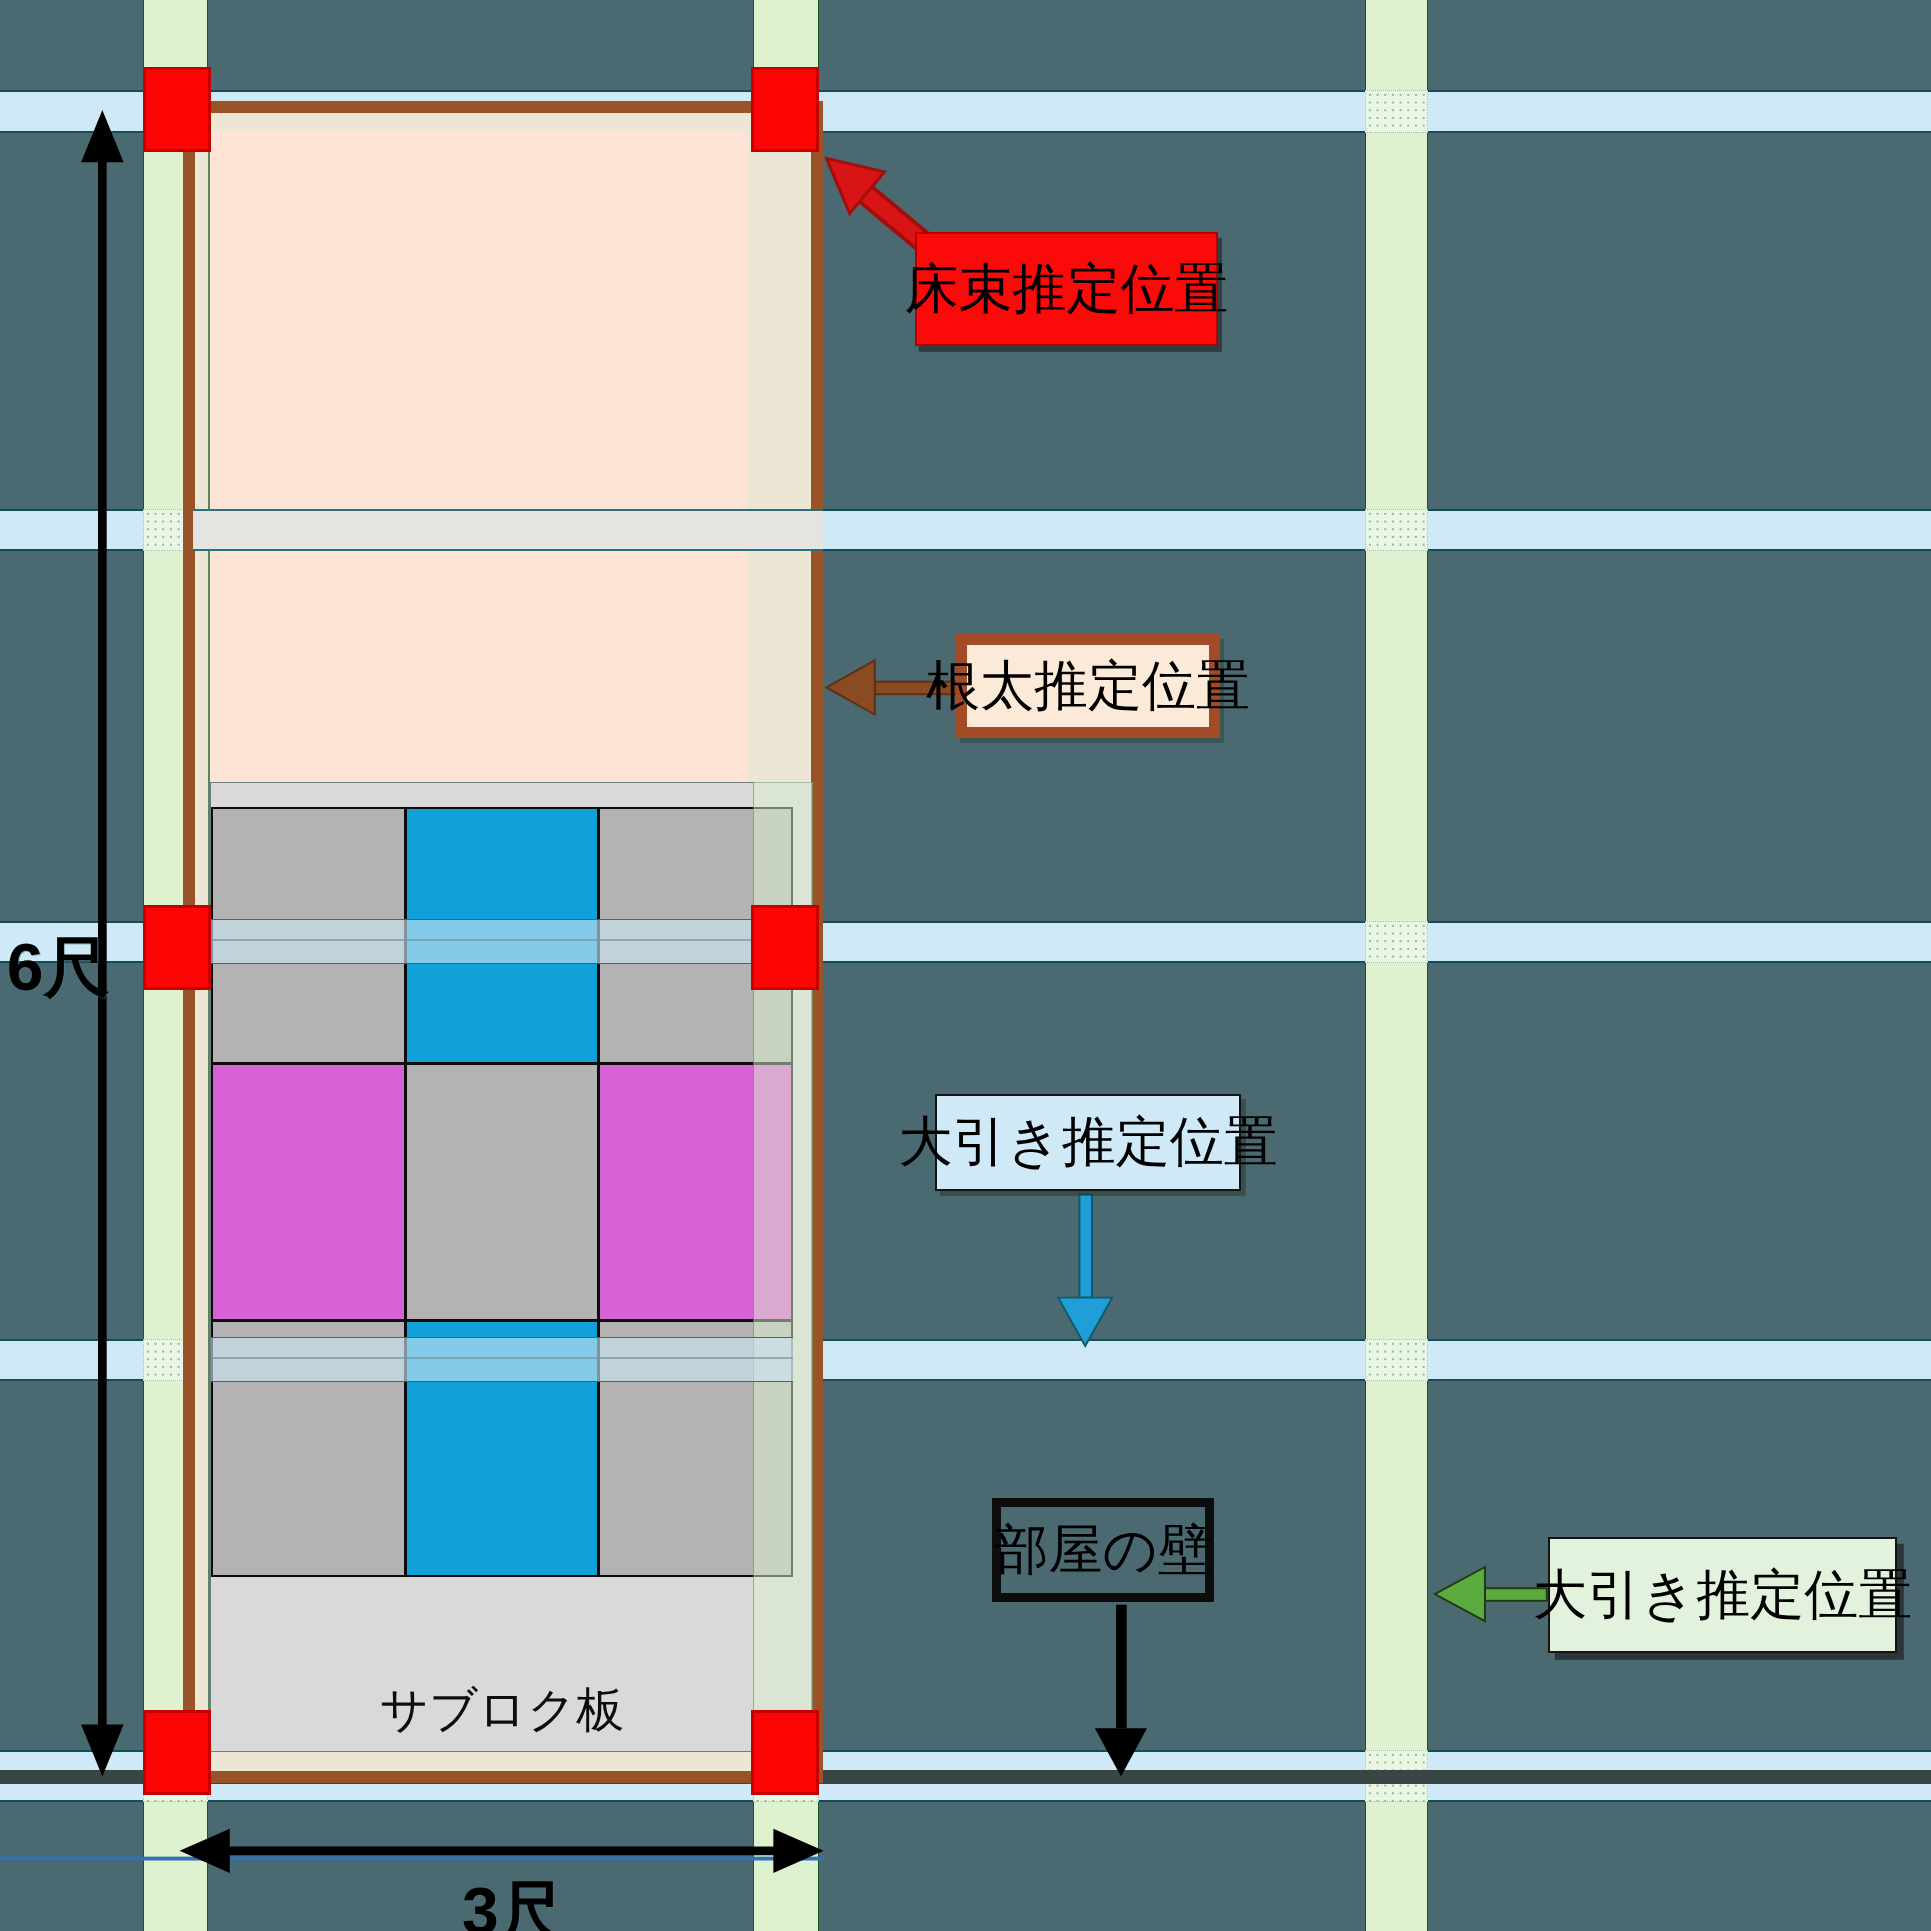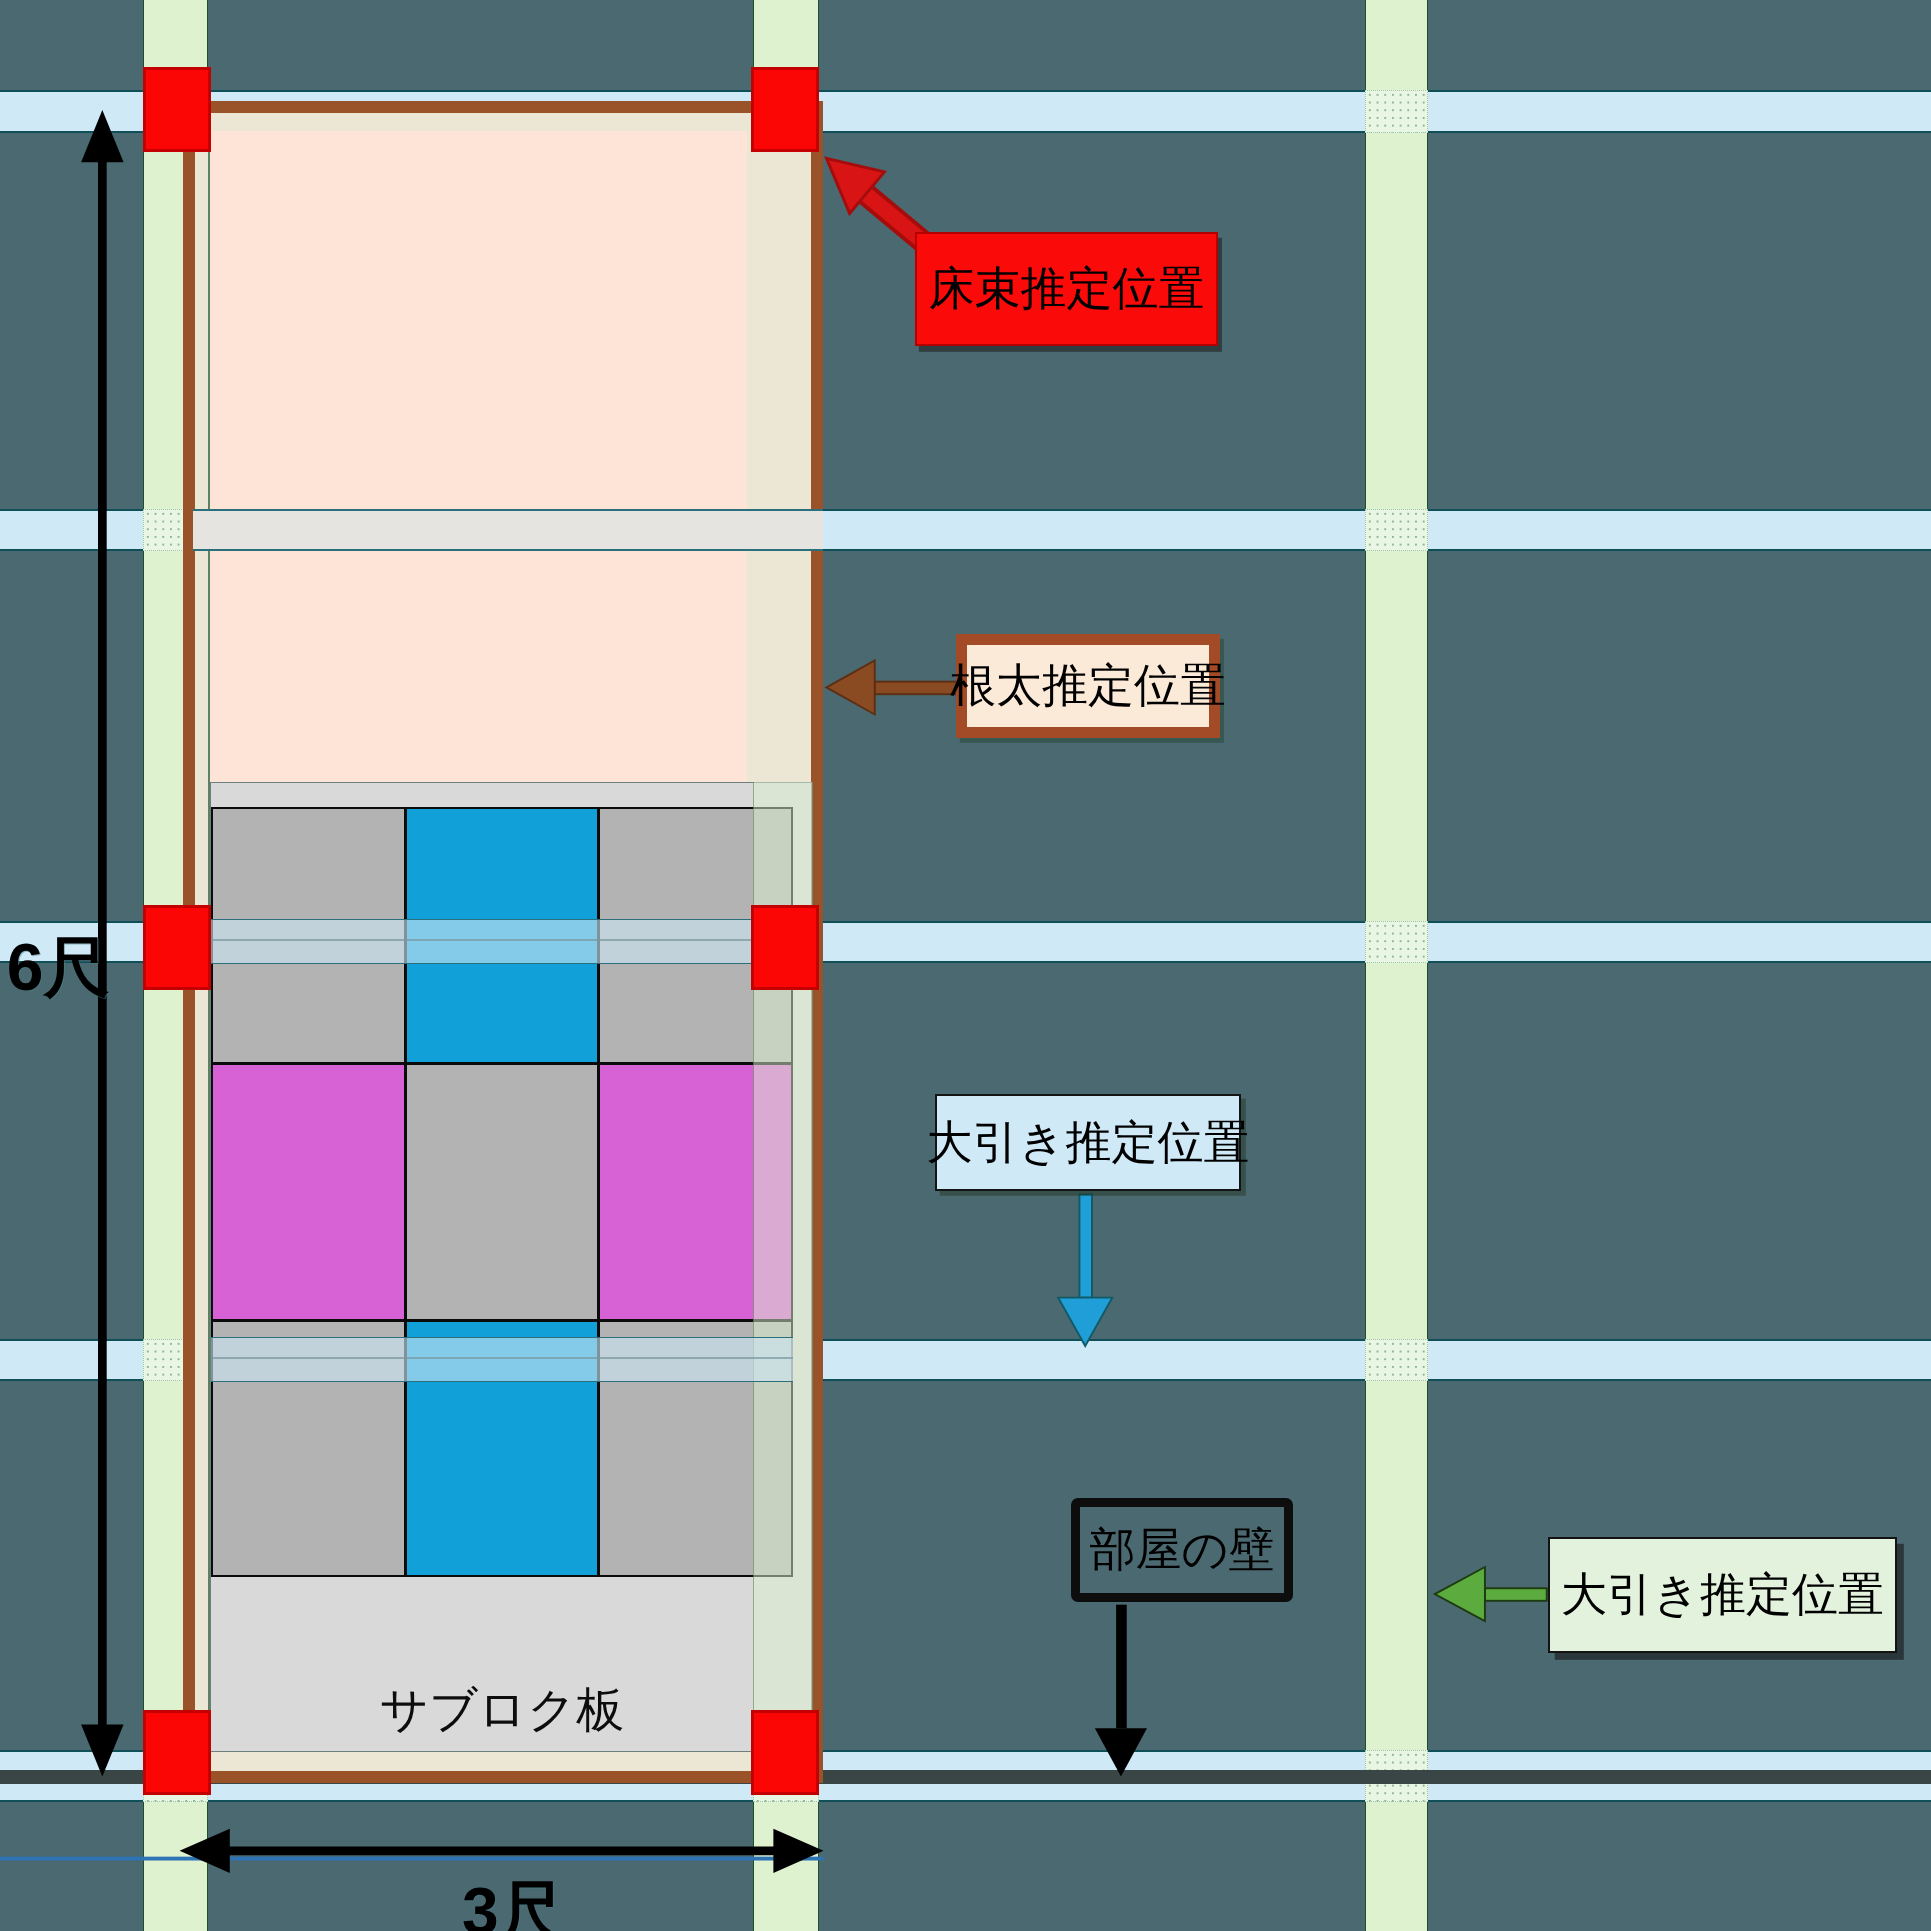--- a/index.html
+++ b/index.html
@@ -40,29 +40,29 @@
           border-left:1.9px solid rgba(36,82,41,0.4);border-right:1.9px solid rgba(36,82,41,0.4);
           box-sizing:border-box;z-index:10;}
   .j-overlay{position:absolute;left:211px;width:582px;height:45px;background:rgba(203,229,244,0.62);
              border-top:1.9px solid #2c6f7c;border-bottom:1.9px solid #2c6f7c;box-sizing:border-box;z-index:11;}
   .j-overlay .mid{position:absolute;left:0;top:45%;width:100%;height:1.9px;background:rgba(120,150,158,0.7);}
   .post{position:absolute;width:68px;height:85px;background:#fb0505;border:3.9px solid #c40000;
         box-sizing:border-box;z-index:12;}
   #arrow-svg{position:absolute;left:0;top:0;z-index:14;}
   .dim-text{position:absolute;color:#000;font-size:66px;font-weight:bold;z-index:14;text-shadow:1px 1px 0 rgba(70,130,140,.5);}
   .callout{position:absolute;display:flex;align-items:center;justify-content:center;
-           font-size:46px;color:#000;box-sizing:border-box;z-index:15;white-space:nowrap;}
+           font-size:54px;color:#000;box-sizing:border-box;z-index:15;white-space:nowrap;}
   .co-yukazuka{left:915px;top:232px;width:303px;height:114px;background:#fb0a0a;
                border:2.9px solid #b50000;box-shadow:3.9px 5.8px 0 rgba(25,25,25,.55);}
   .co-saburoku{left:956px;top:634px;width:264px;height:104px;background:#fcead9;
                border:11.6px solid #a34a26;box-shadow:3.9px 4.8px 0 rgba(25,60,35,.4);}
   .co-neda{left:935px;top:1094px;width:306px;height:97px;background:#cfe9f7;
            border:2.9px solid #141414;box-shadow:4.8px 4.8px 0 rgba(30,50,30,.45);}
-  .co-heya{left:1071px;top:1498px;width:222px;height:104px;background:transparent;
-           border:9.7px solid #0d0d0d;border-radius:7px;}
+  .co-heya{left:992px;top:1498px;width:222px;height:104px;background:transparent;
+           border:9.7px solid #0d0d0d;border-radius:1px;}
   .co-obiki{left:1548px;top:1537px;width:349px;height:116px;background:#e3f2dc;
             border:2.9px solid #141414;box-shadow:6.8px 6.8px 0 rgba(20,20,20,.6);}
 </style>
 </head>
 <body>
 
 <div id="canvas">
 
   <div id="gen-layer">
       <div class="joist" style="top: 90px; height: 43px;"></div>

